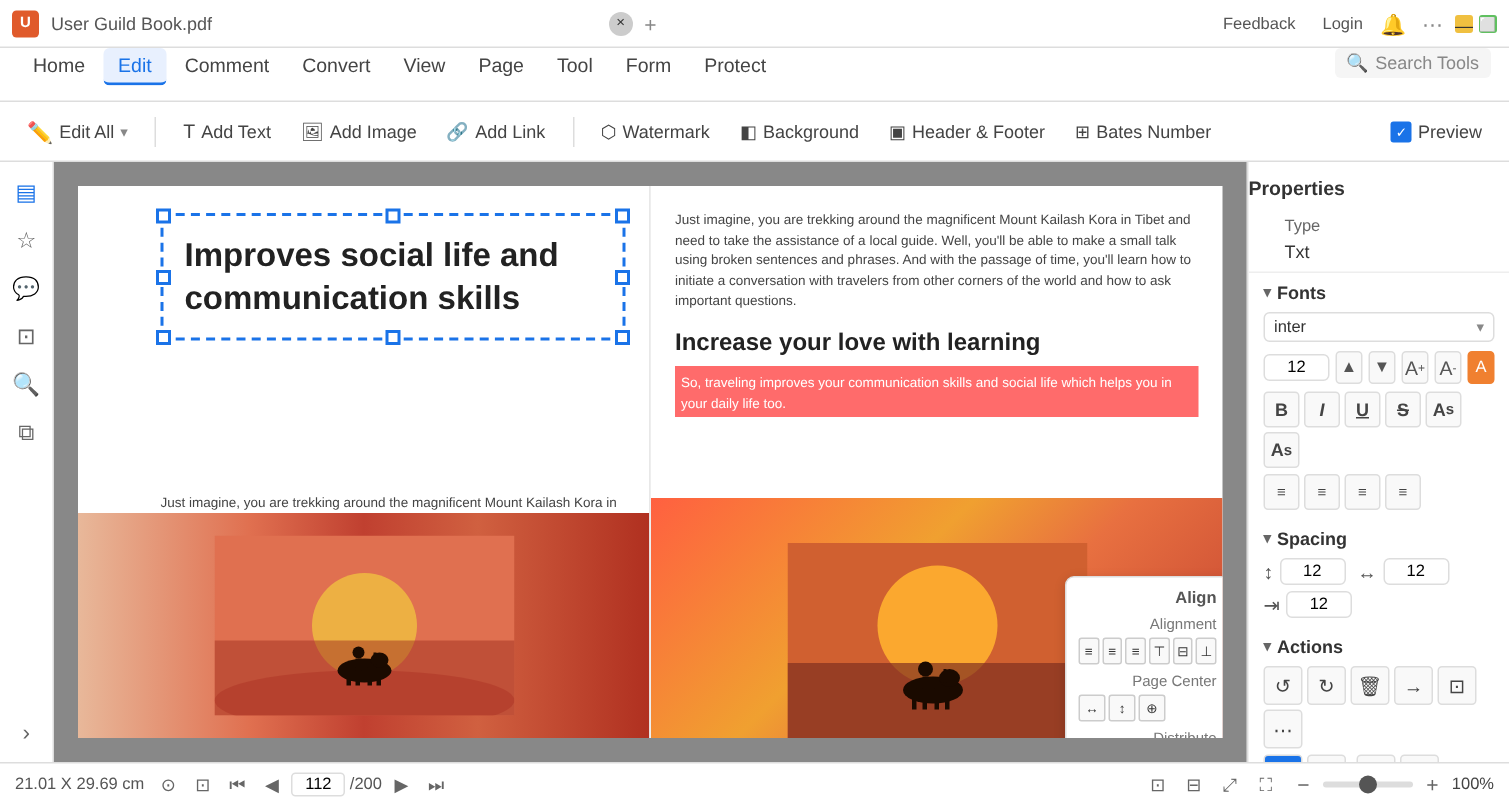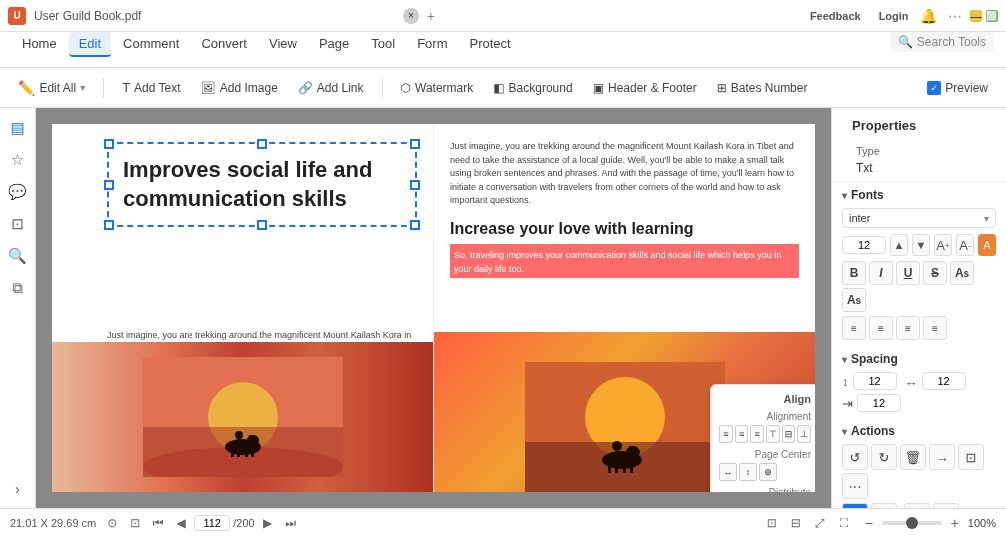--- a/index.html
+++ b/index.html
@@ -5,21 +5,21 @@
     * { margin: 0; padding: 0; box-sizing: border-box; }
     body { font-family: 'Segoe UI', Arial, sans-serif; font-size: 12px; background: #f0f0f0; width: 1006px; height: 536px; overflow: hidden; color: #333; }
 
     
     .titlebar { display: flex; align-items: center; background: #fff; height: 32px; border-bottom: 1px solid #ddd; padding: 0 8px; }
     .titlebar-icon { width: 18px; height: 18px; background: #e05a2b; border-radius: 3px; margin-right: 8px; display: flex; align-items: center; justify-content: center; color: #fff; font-size: 10px; font-weight: bold; }
     .titlebar-title { flex: 1; font-size: 12px; color: #555; }
     .titlebar-close { width: 16px; height: 16px; background: #ccc; border-radius: 50%; margin-left: 4px; display: flex; align-items: center; justify-content: center; cursor: pointer; font-size: 10px; }
     .titlebar-add { width: 16px; height: 16px; display: flex; align-items: center; justify-content: center; cursor: pointer; font-size: 14px; color: #888; margin-left: 4px; }
     .titlebar-controls { display: flex; align-items: center; gap: 6px; }
-    .titlebar-btn { font-size: 11px; color: #555; cursor: pointer; padding: 2px 6px; font-weight: bold; }
+    .titlebar-btn { font-size: 11px; color: #555; cursor: pointer; padding: 2px 6px; }
     .titlebar-win { display: flex; gap: 4px; margin-left: 8px; }
     .win-btn { width: 12px; height: 12px; border-radius: 2px; cursor: pointer; background: #ccc; }
 
     
     .menubar { display: flex; align-items: flex-start; background: #fff; height: 36px; border-bottom: 1px solid #ddd; padding: 0 12px; gap: 2px; }
     .menu-item { padding: 4px 10px; font-size: 13px; color: #444; cursor: pointer; border-radius: 4px; }
     .menu-item.active { background: #e8f0fe; color: #1a73e8; border-bottom: 2px solid #1a73e8; }
     .search-tools { margin-left: auto; display: flex; align-items: center; background: #f5f5f5; border-radius: 4px; padding: 3px 8px; font-size: 12px; color: #888; gap: 4px; }
 
     
@@ -49,21 +49,21 @@
     .sh-br { bottom: -5px; right: -5px; }
     .sh-tm { top: -5px; left: 50%; transform: translateX(-50%); }
     .sh-bm { bottom: -5px; left: 50%; transform: translateX(-50%); }
     .sh-lm { left: -5px; top: 50%; transform: translateY(-50%); }
     .sh-rm { right: -5px; top: 50%; transform: translateY(-50%); }
     .heading-text { font-size: 22px; font-weight: bold; color: #222; line-height: 1.3; }
     .body-text { font-size: 9px; color: #444; line-height: 1.5; margin-top: 10px; }
 
     
     .right-panel { width: 175px; background: #fff; border-left: 1px solid #ddd; overflow-y: auto; }
-    .panel-title { font-size: 13px; font-weight: 600; color: #333; padding: 10px 20px 6px; }
+    .panel-title { font-size: 13px; font-weight: 600; color: #333; padding: 10px 0 6px; }
     .panel-section { padding: 6px 24px; border-bottom: 1px solid #eee; }
     .section-label { font-size: 11px; color: #666; margin-bottom: 4px; }
     .section-value { font-size: 12px; color: #333; font-weight: 500; }
 
     .panel-subsection { padding: 6px 10px; }
     .subsection-header { display: flex; align-items: center; gap: 4px; font-size: 12px; font-weight: 600; color: #333; margin-bottom: 6px; cursor: pointer; }
     .subsection-header::before { content: '▾'; font-size: 10px; color: #666; }
 
     .font-select { width: 100%; border: 1px solid #ddd; border-radius: 4px; padding: 3px 6px; font-size: 11px; background: #fff; display: flex; align-items: center; justify-content: space-between; cursor: pointer; }
     .font-select-arrow { color: #888; font-size: 10px; }

